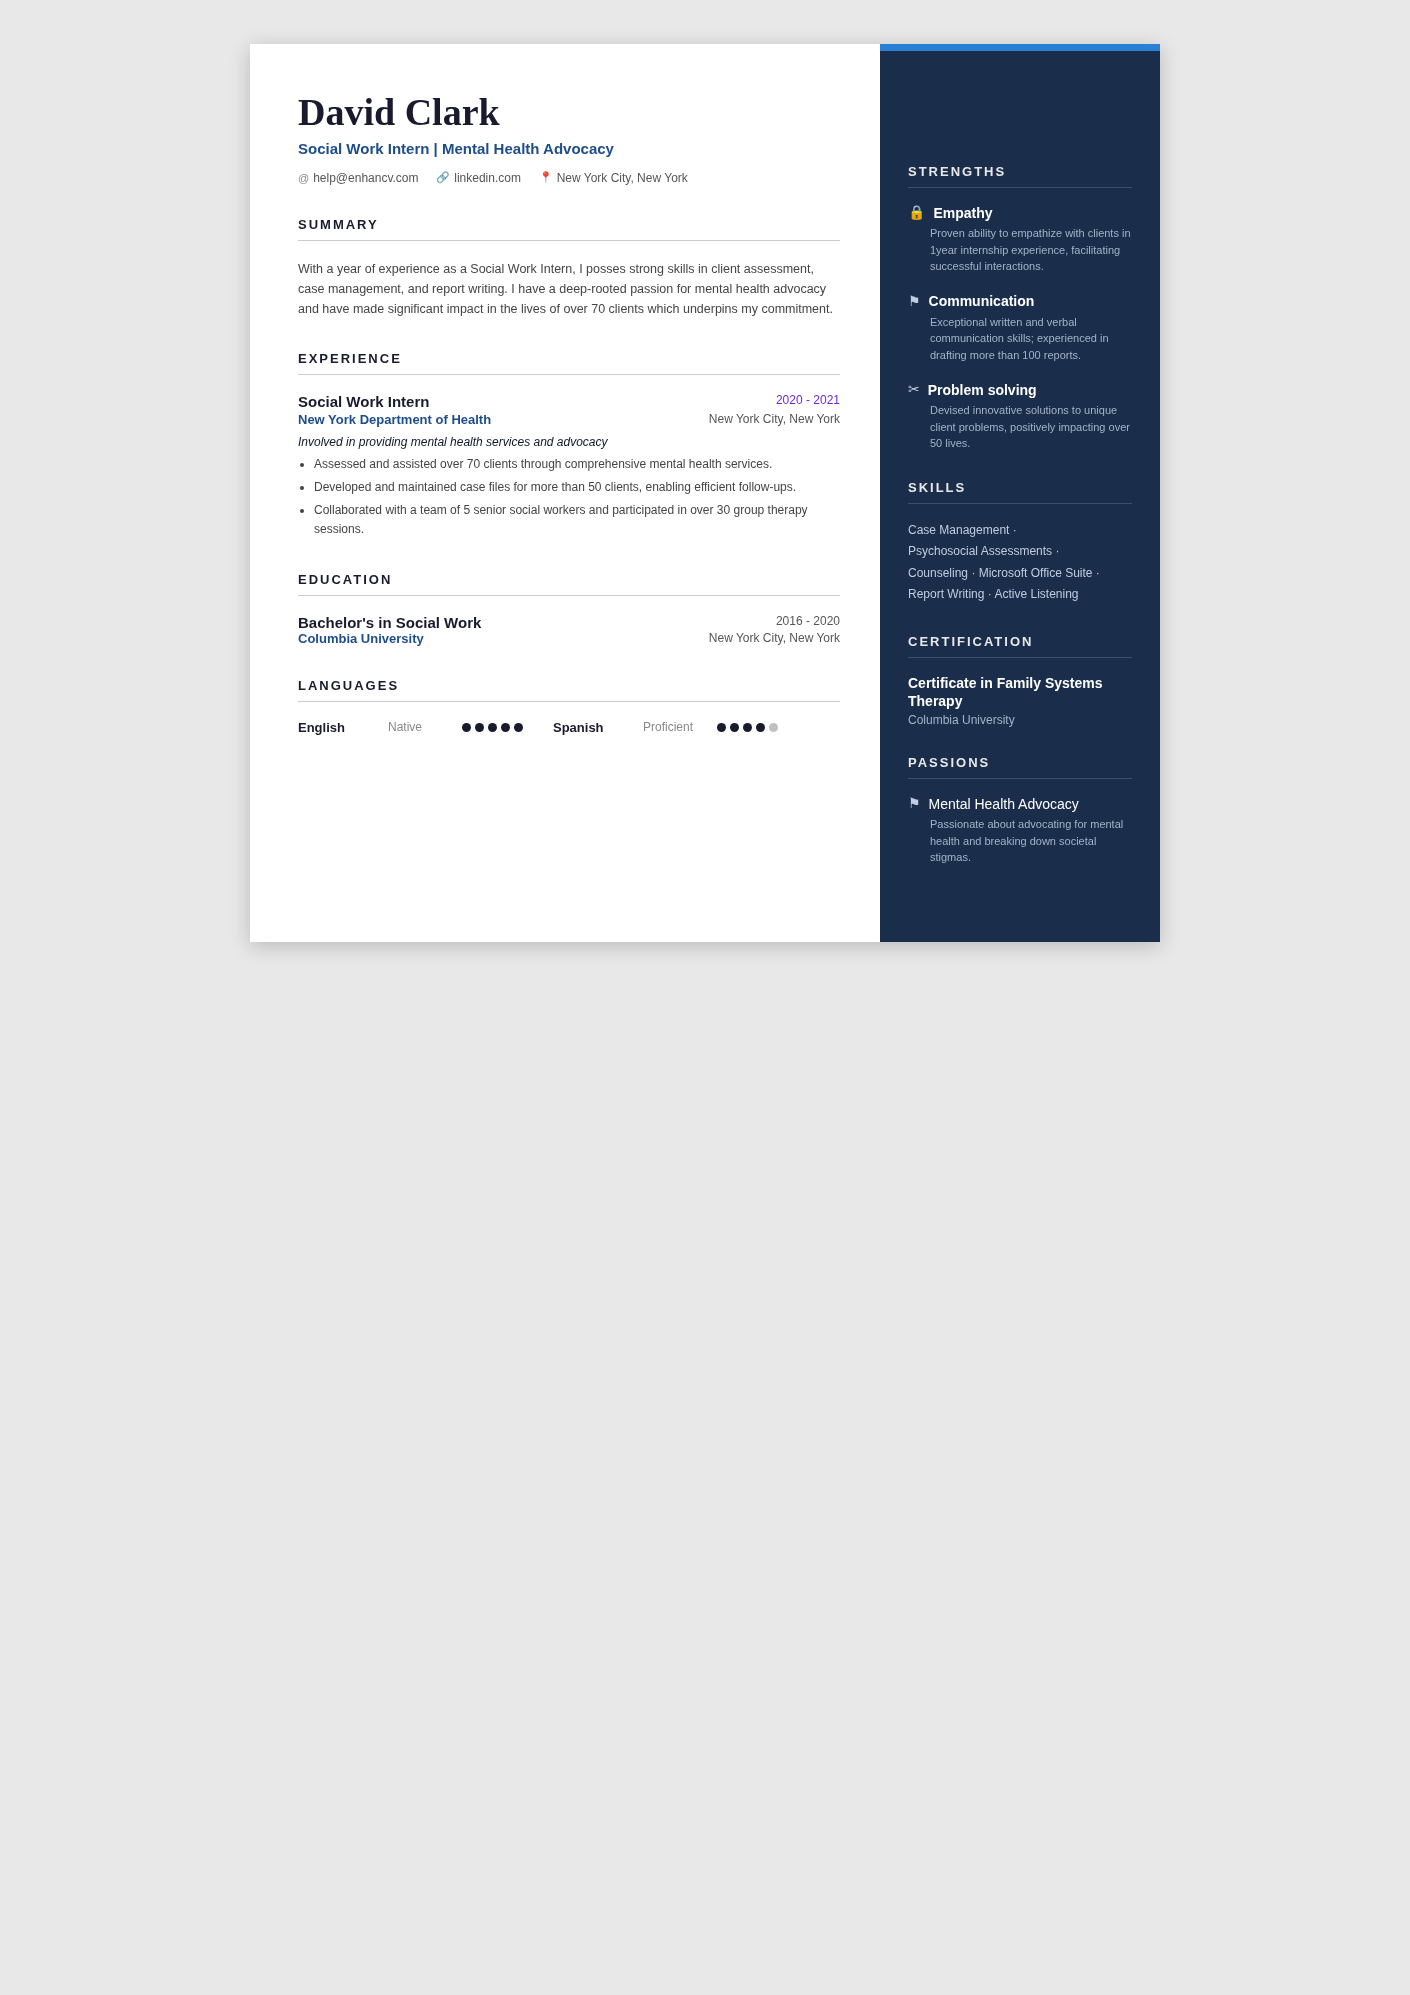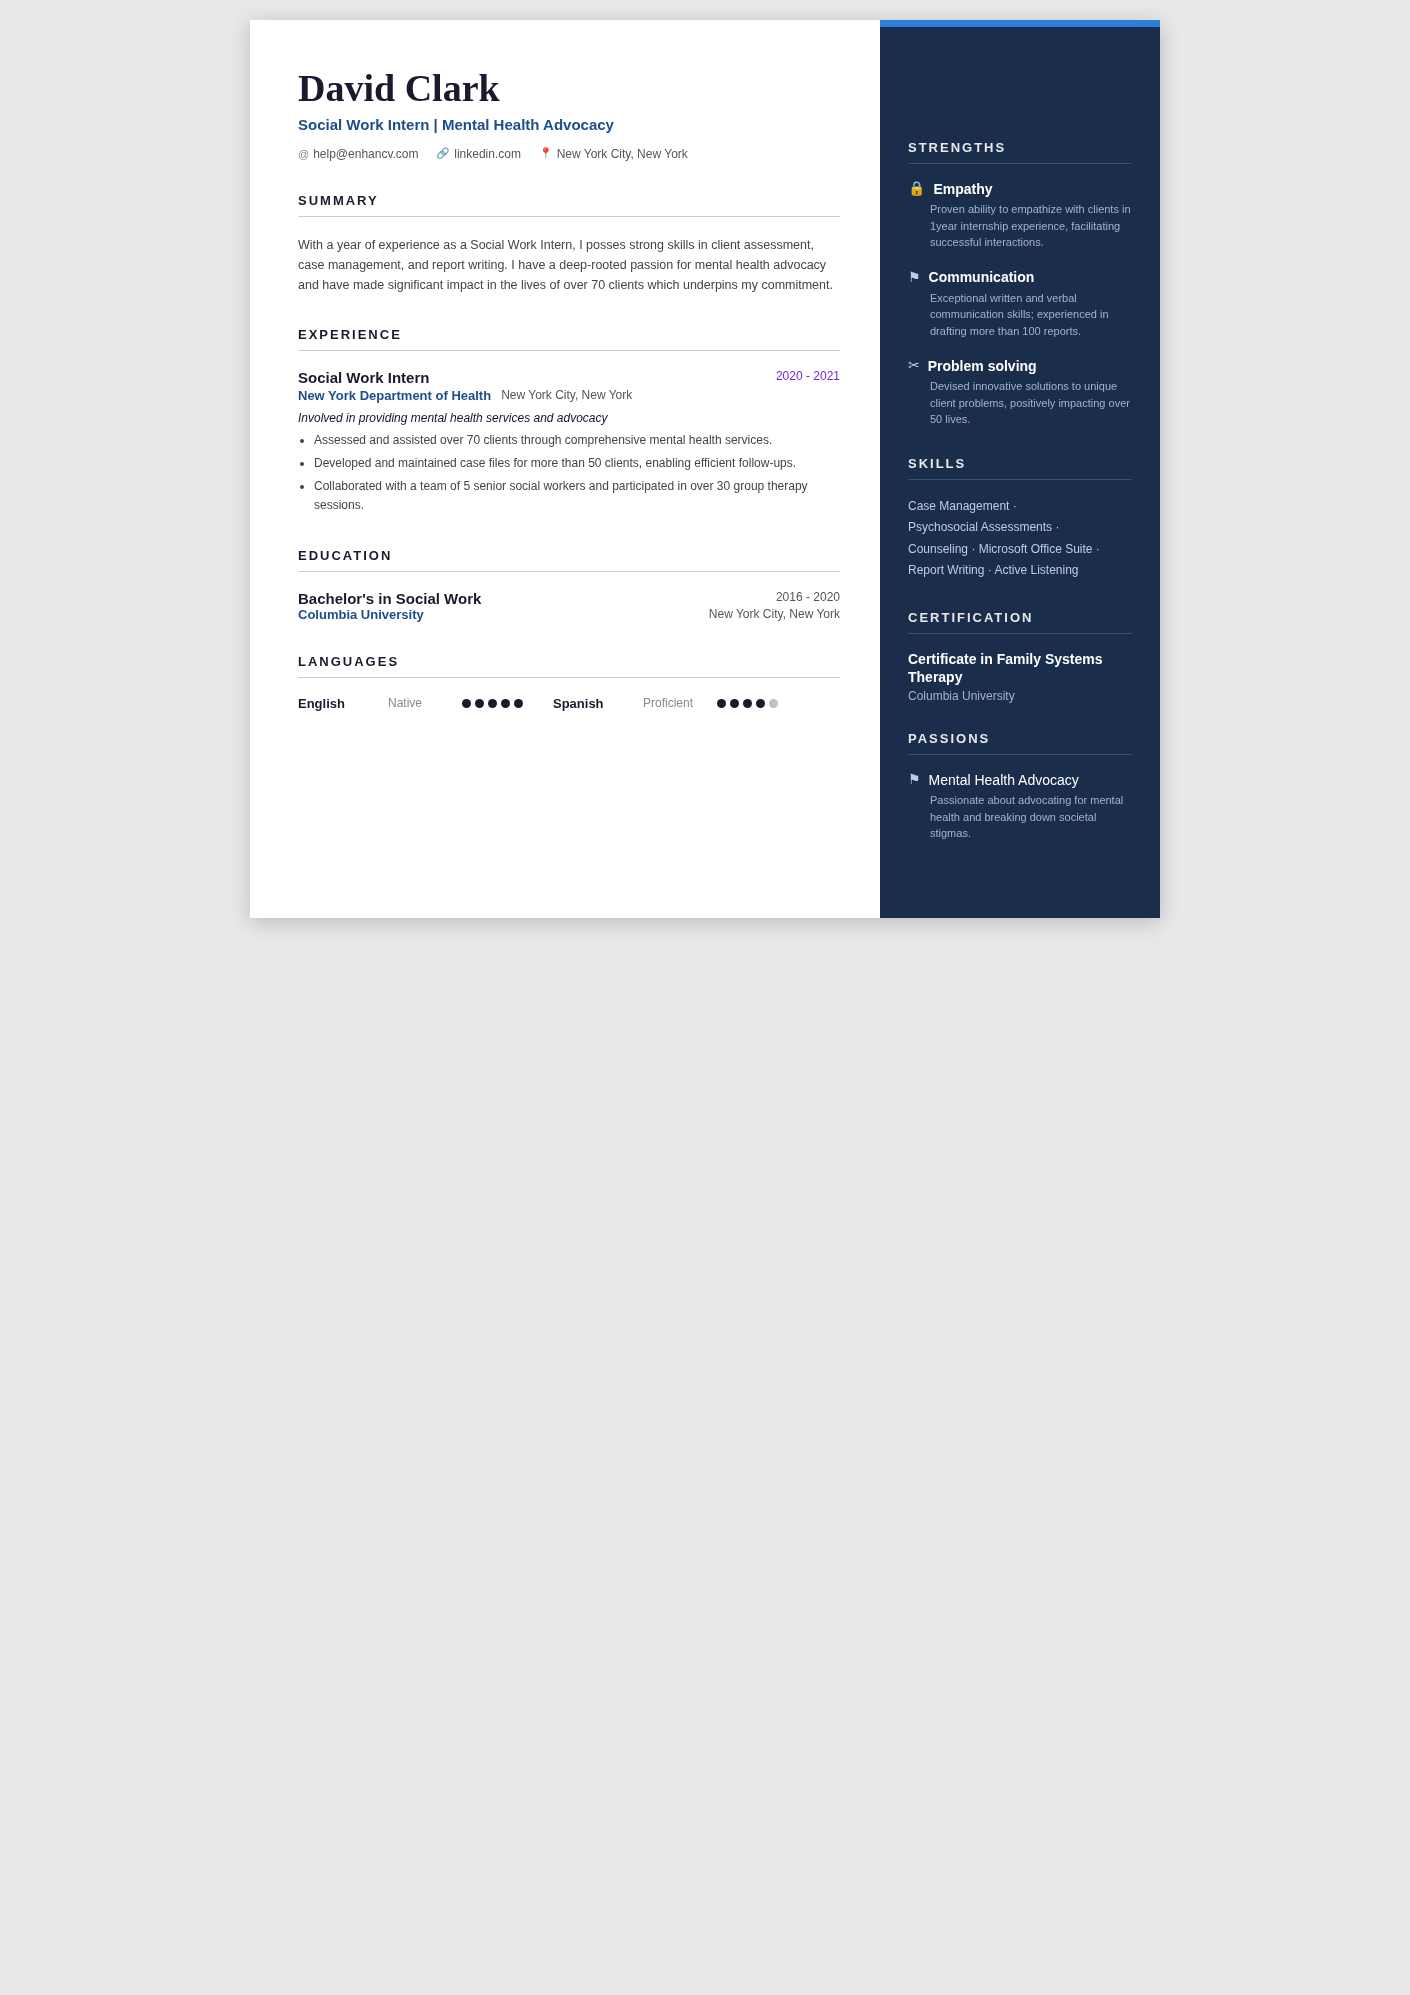--- a/index.html
+++ b/index.html
@@ -109,20 +109,21 @@
     .exp-location {
       font-size: 12px;
       color: #555;
       font-family: Arial, sans-serif;
       text-align: right;
       white-space: nowrap;
       margin-left: 10px;
     }
     .exp-subtitle {
       display: flex;
+      justify-content: space-between;
       margin-bottom: 8px;
     }
     .exp-desc {
       font-size: 12px;
       color: #0f172a;
       font-family: Arial, sans-serif;
       margin-bottom: 6px;
       font-style: italic;
     }
     .exp-bullets {
@@ -288,20 +289,21 @@
     }
     .passion-desc {
       font-size: 11px;
       color: #a0b4c8;
       line-height: 1.5;
       font-family: Arial, sans-serif;
       padding-left: 22px;
     }
     .resume-outer {
       position: relative;
+      margin-top: 24px;
     }
   </style>
 </head>
 <body>
 
 <div class="resume-outer">
   <div class="resume-wrapper">
 
     <div class="left-col">
 

